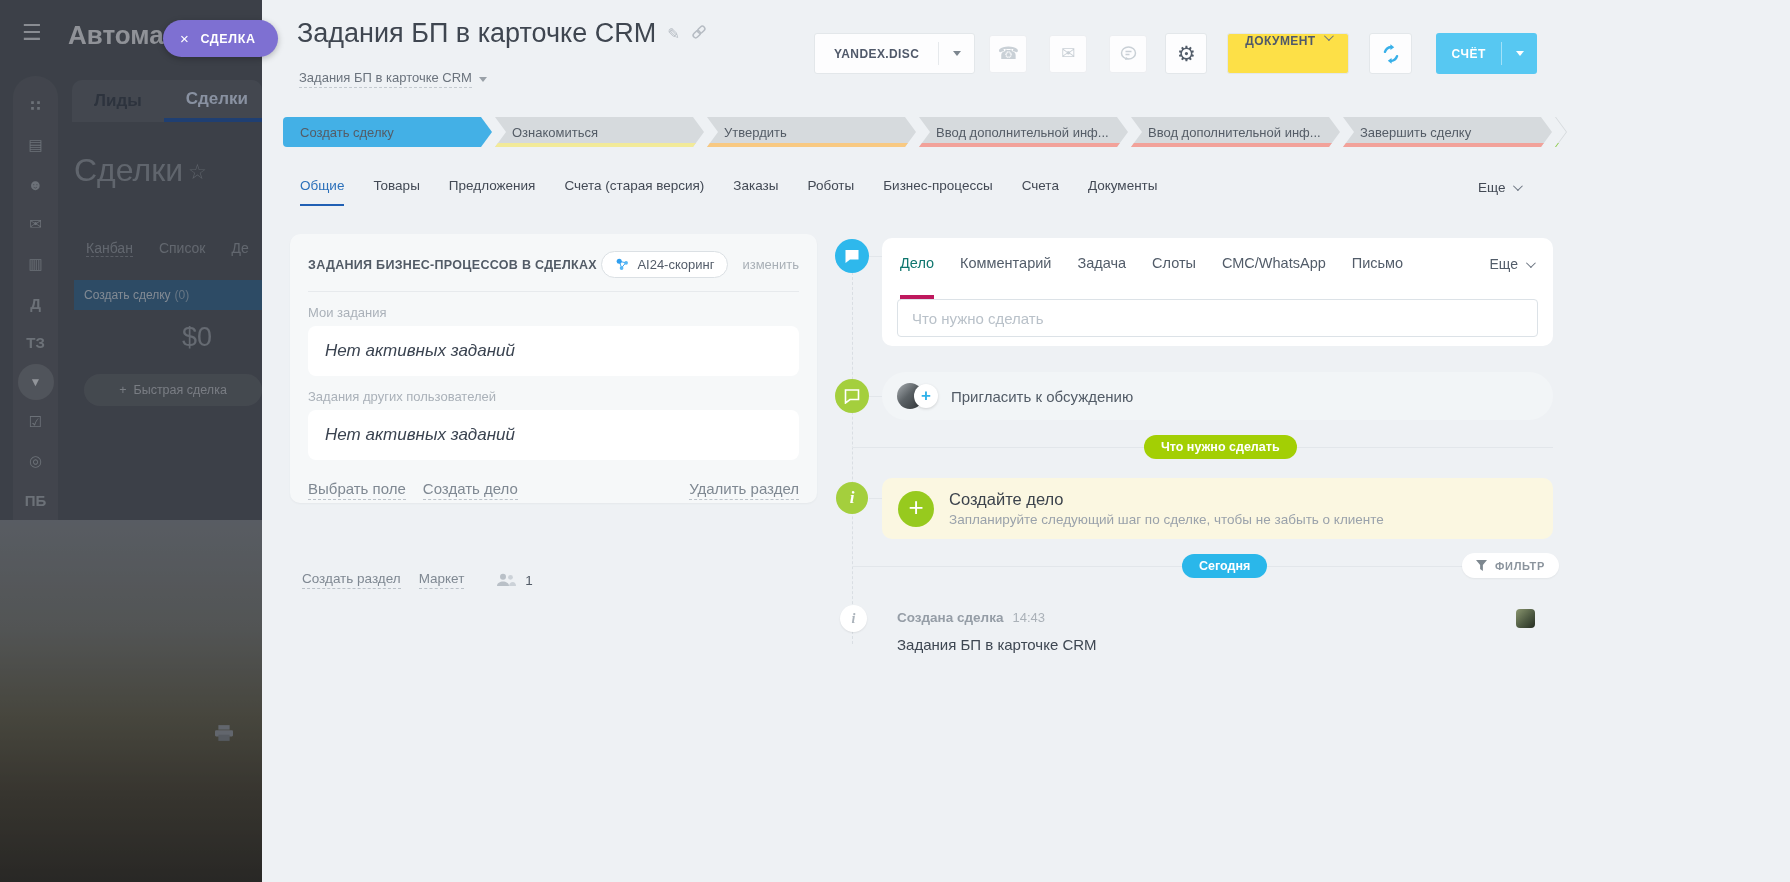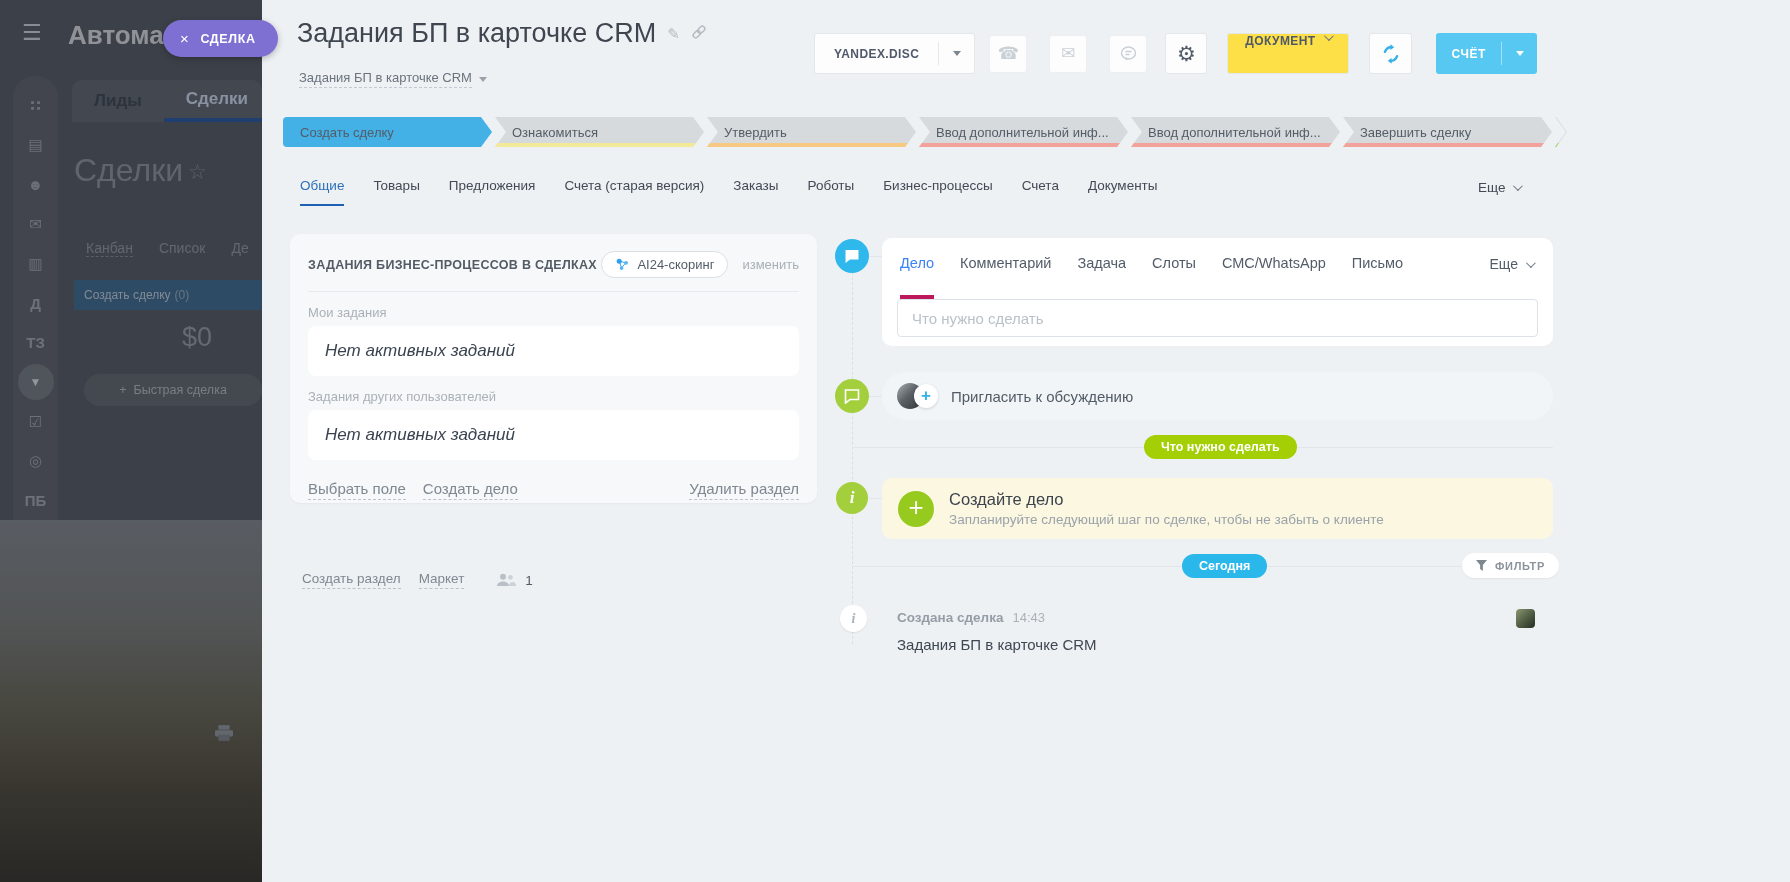--- a/index.html
+++ b/index.html
@@ -89,21 +89,21 @@
   .rail-line { position:absolute; left:590px; top:272px; height:372px; border-left:1px dashed #d9dee3; }
   .conn { position:absolute; width:13px; height:1px; background:#e2e6ea; left:607px; }
   .bubble { position:absolute; width:34px; height:34px; border-radius:50%; display:flex; align-items:center; justify-content:center; }
   .bubble.blue { left:573px; top:239px; background:#2eb8ec; }
   .bubble.green1 { left:573px; top:379px; background:#a4cf3d; }
   .bubble.green2 { left:574px; top:482px; width:32px; height:32px; background:#a4cf3d; color:#fff; font-family:"Liberation Serif",serif; font-weight:bold; font-style:italic; font-size:17px; }
   .entry-ico { position:absolute; left:578px; top:605px; width:27px; height:27px; border-radius:50%; background:#fff; box-shadow:0 1px 2px rgba(0,0,0,0.08); color:#aab2ba; font-family:"Liberation Serif",serif; font-style:italic; font-weight:bold; font-size:14px; display:flex; align-items:center; justify-content:center; }
 
   .tl-card { position:absolute; left:620px; top:238px; width:671px; height:108px; background:#fff; border-radius:10px; }
   .tl-tabs { display:flex; gap:26px; padding:17px 18px 0; font-size:14.5px; color:#525c69; }
-  .tl-tab.active { color:#3b82f6; padding-bottom:24px; border-bottom:8px solid #be185d; }
+  .tl-tab.active { color:#0f766e; padding-bottom:24px; border-bottom:8px solid #be185d; }
   .tl-more { position:absolute; right:20px; top:18px; font-size:14px; color:#525c69; display:flex; align-items:center; gap:8px; }
   .tl-input { position:absolute; left:15px; right:15px; top:61px; height:38px; border:1px solid #dce2e7; border-radius:4px; padding:0 14px; font-size:15px; color:#3c4450; font-family:inherit; outline:none; background:#fff; width:641px; }
   .tl-input::placeholder { color:#b9c1c9; }
 
   .invite { position:absolute; left:620px; top:372px; width:671px; height:48px; background:#f2f5f7; border-radius:24px; display:flex; align-items:center; padding-left:15px; }
   .avatar-sm { width:26px; height:26px; border-radius:50%; background:linear-gradient(135deg,#a9aeb2 0%,#5c6266 45%,#2e3336 100%); }
   .plus-badge { width:24px; height:24px; border-radius:50%; background:#fff; color:#2fb2ea; font-size:17px; font-weight:bold; display:flex; align-items:center; justify-content:center; margin-left:-9px; box-shadow:0 1px 3px rgba(0,0,0,0.15); }
   .invite-label { margin-left:13px; font-size:15px; color:#525b66; }
 
   .hline { position:absolute; left:590px; width:701px; height:1px; background:#e2e6ea; }

